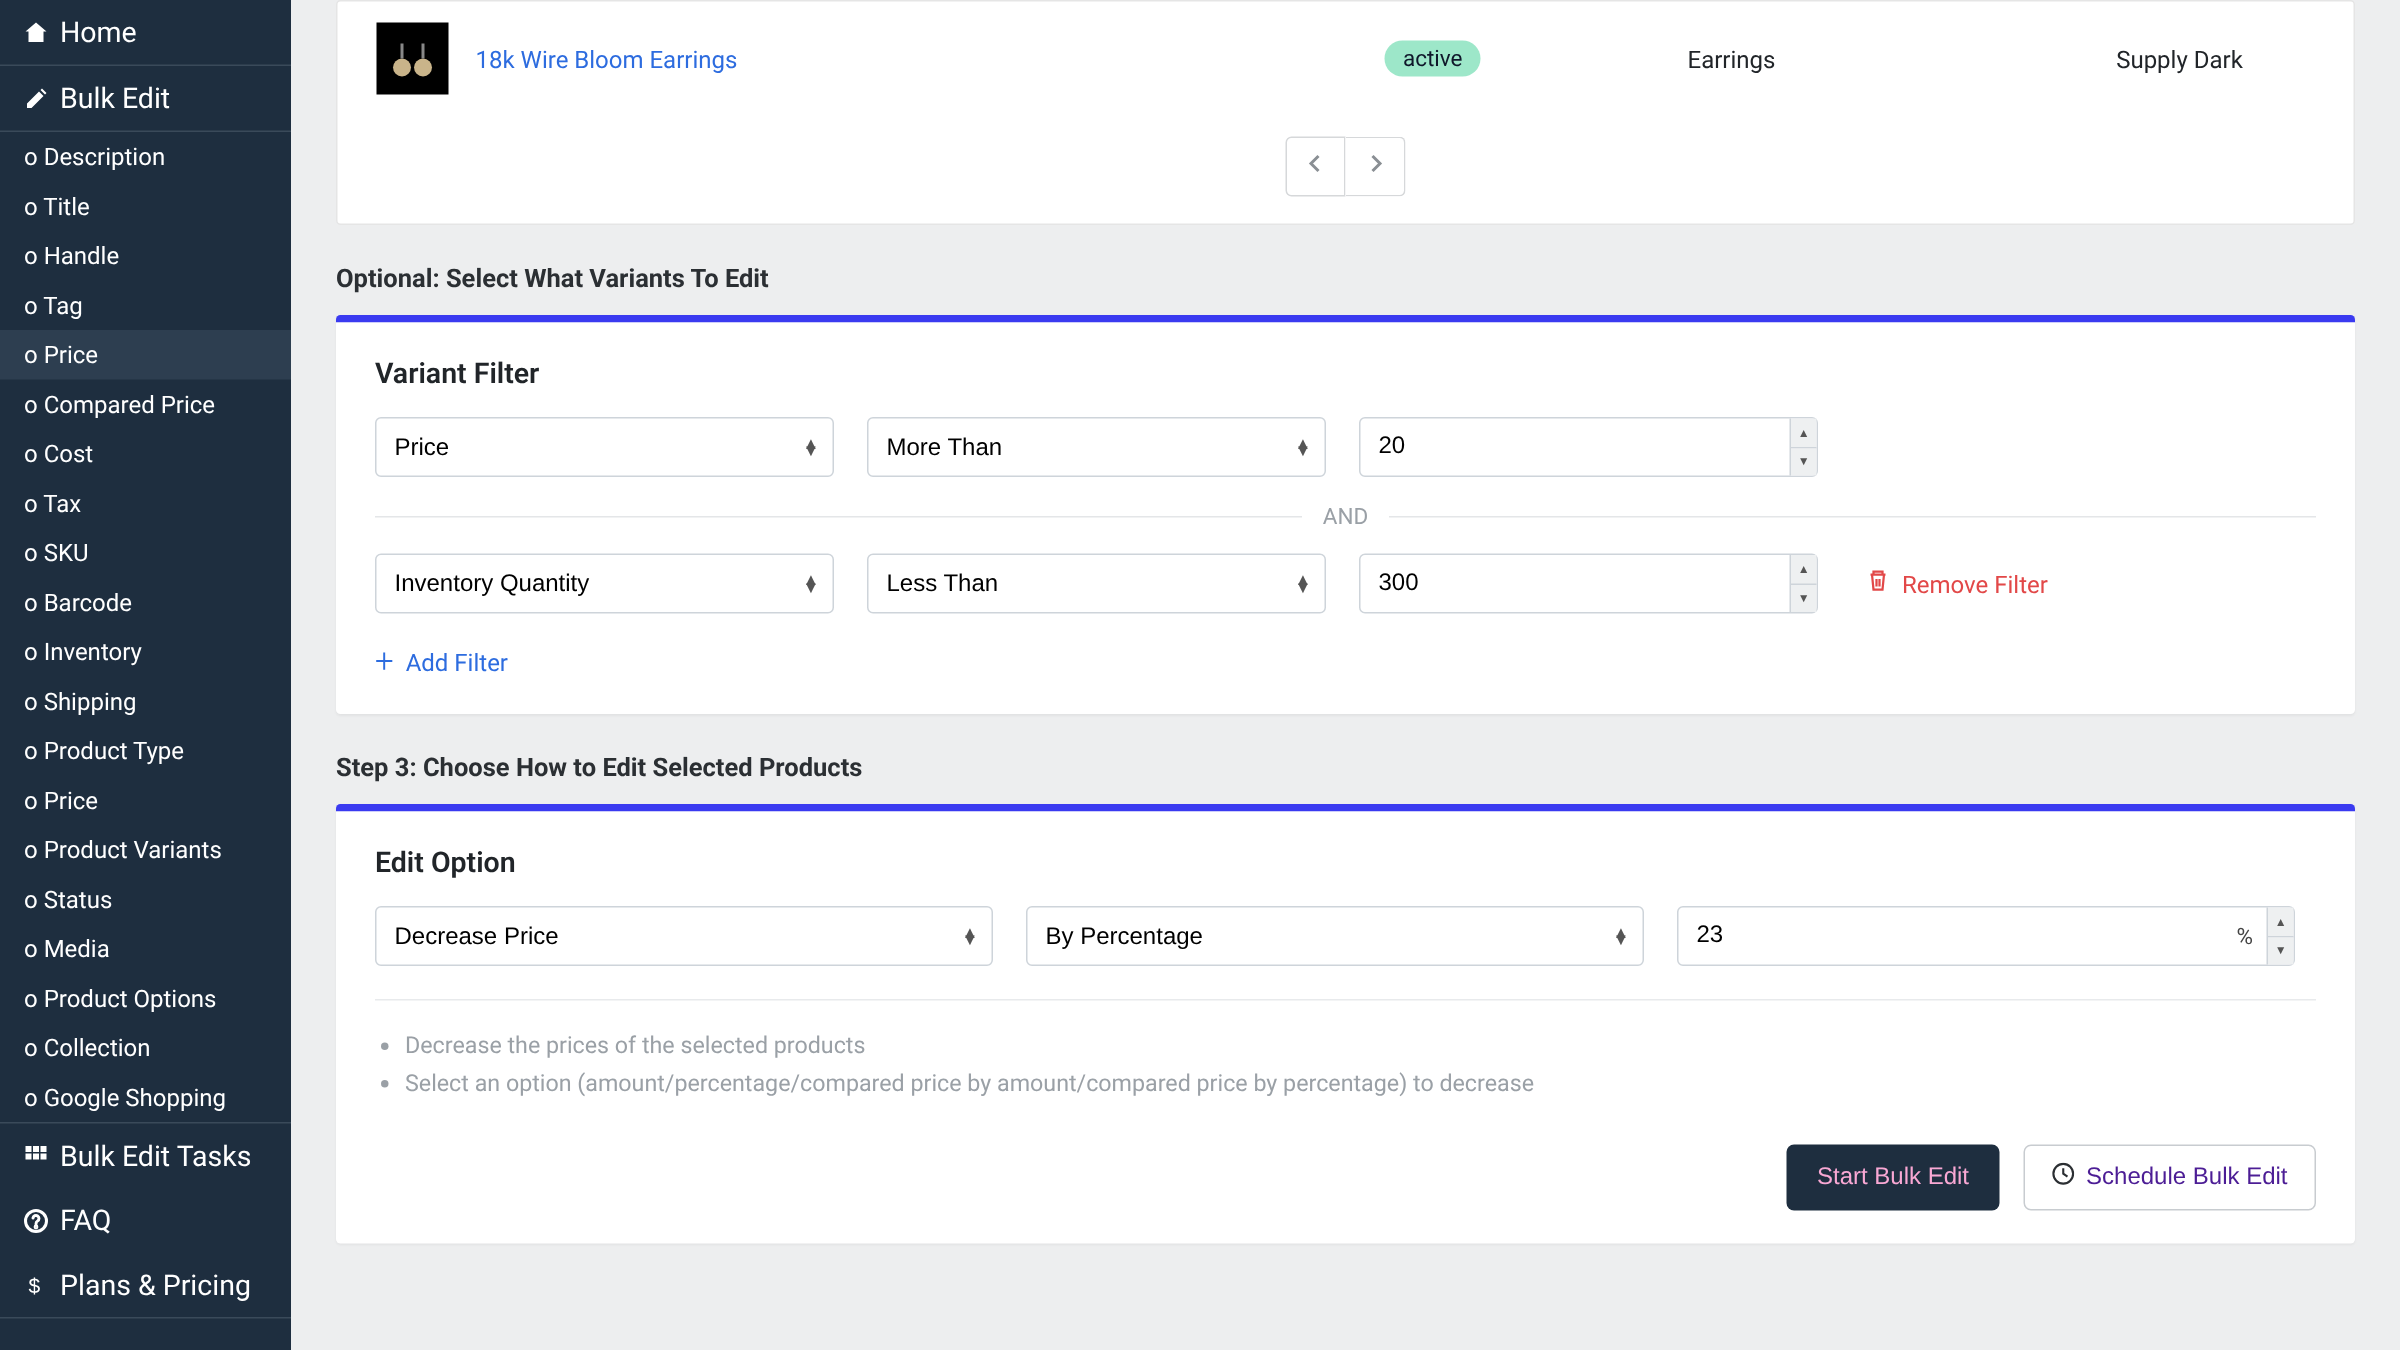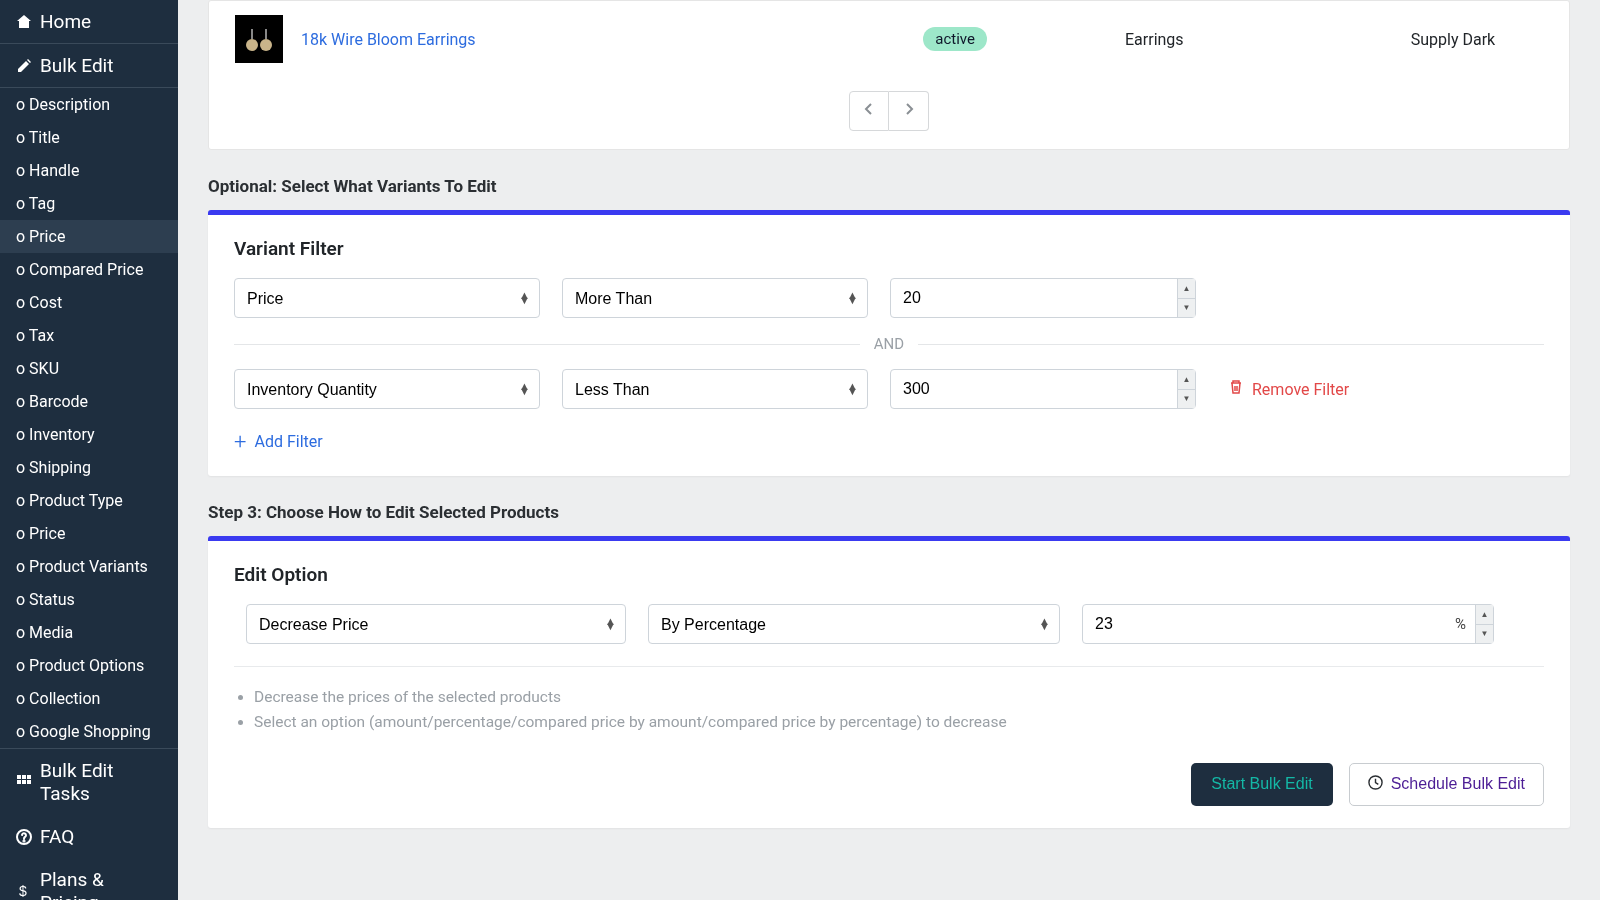--- a/index.html
+++ b/index.html
@@ -6,21 +6,21 @@
   body {
     font-family: -apple-system, BlinkMacSystemFont, "Segoe UI", Roboto, sans-serif;
     background: #edeeef;
     color: #212529;
     display: flex;
     width: 1600px;
     height: 900px;
     overflow: hidden;
   }
   .sidebar {
-    width: 178px;
+    width: 194px;
     background: #1e2e3f;
     color: #fff;
     flex-shrink: 0;
     display: flex;
     flex-direction: column;
     font-size: 17px;
   }
   .sidebar .nav-item {
     padding: 8px 16px;
     color: #fff;
@@ -220,21 +220,21 @@
     font-size: 16px;
     cursor: pointer;
     margin-top: 20px;
   }
   .add-filter .plus { font-size: 22px; font-weight: 300; }
   .edit-row {
     display: flex;
     gap: 22px;
     align-items: center;
   }
-  .edit-row .select-wrap:nth-child(1) { width: 380px; margin-left: 12px; }
+  .edit-row .select-wrap:nth-child(1) { width: 412px; }
   .edit-row .select-wrap:nth-child(2) { width: 412px; }
   .edit-row .num-wrap-pct { width: 412px; position: relative; }
   .num-wrap-pct input { padding-right: 60px; }
   .pct-label {
     position: absolute;
     right: 28px;
     top: 50%;
     transform: translateY(-50%);
     color: #444;
     font-size: 15px;
@@ -243,21 +243,21 @@
   .bullets { color: #9aa0a6; font-size: 15.5px; padding-left: 20px; line-height: 1.6; }
   .bullets li { list-style: disc; }
   .actions {
     display: flex;
     justify-content: flex-end;
     gap: 16px;
     margin-top: 28px;
   }
   .btn-primary {
     background: #1e2e3f;
-    color: #14b8a6;
+    color: #f9a8d4;
     border: none;
     padding: 12px 20px;
     border-radius: 5px;
     font-size: 16px;
     cursor: pointer;
   }
   .btn-outline {
     background: #fff;
     color: #4c1d95;
     border: 1px solid #c8ccd0;

